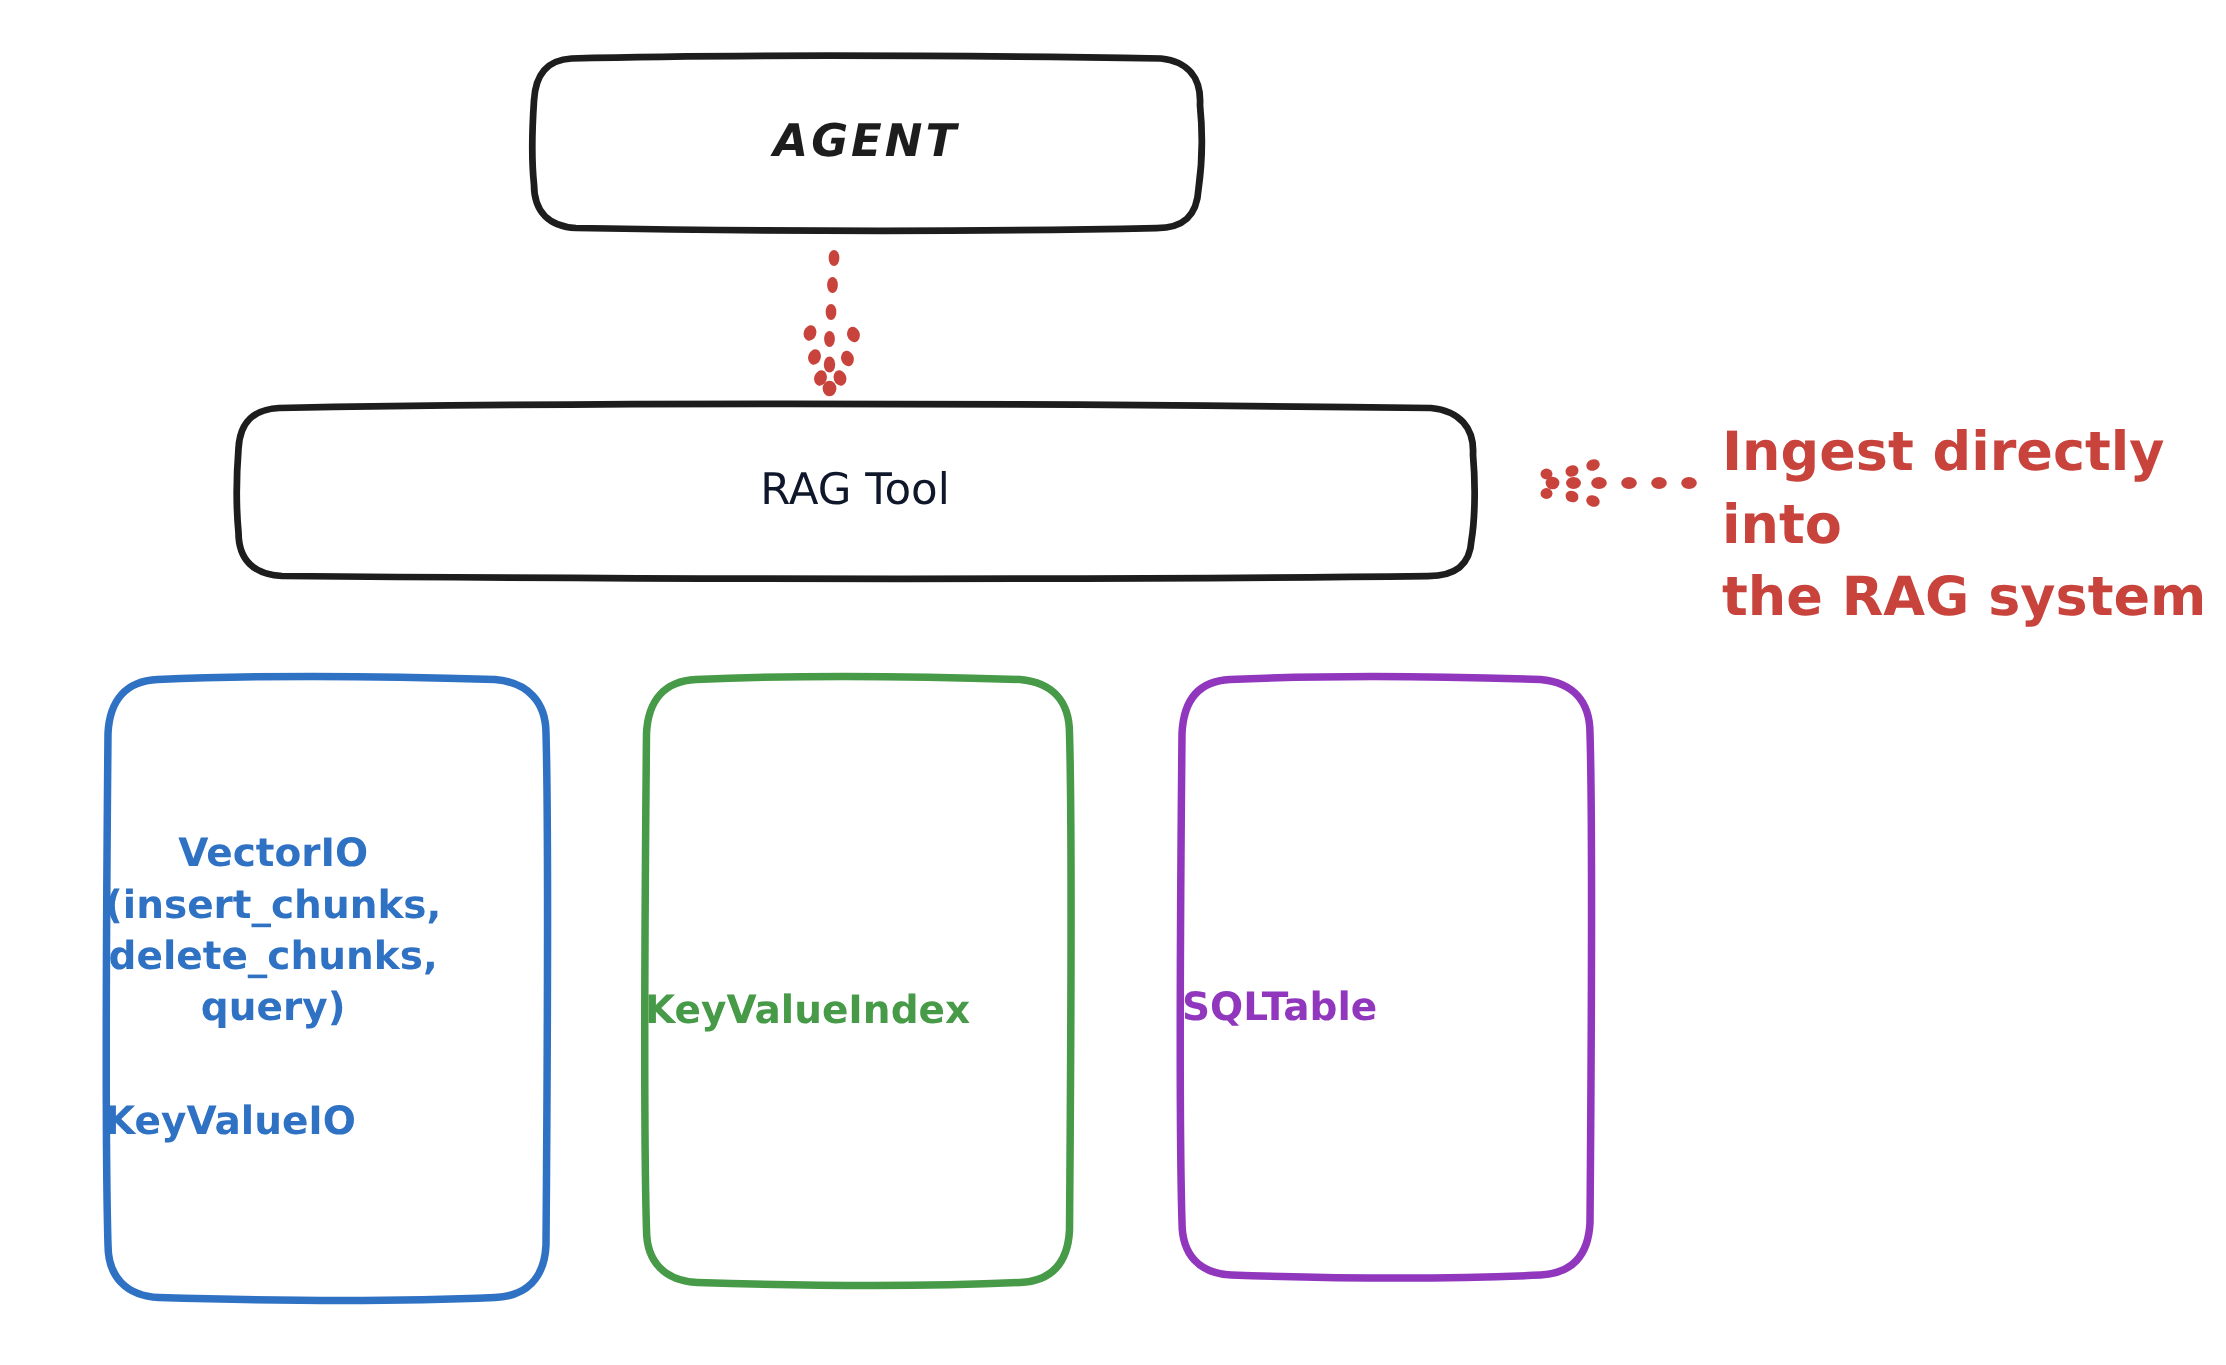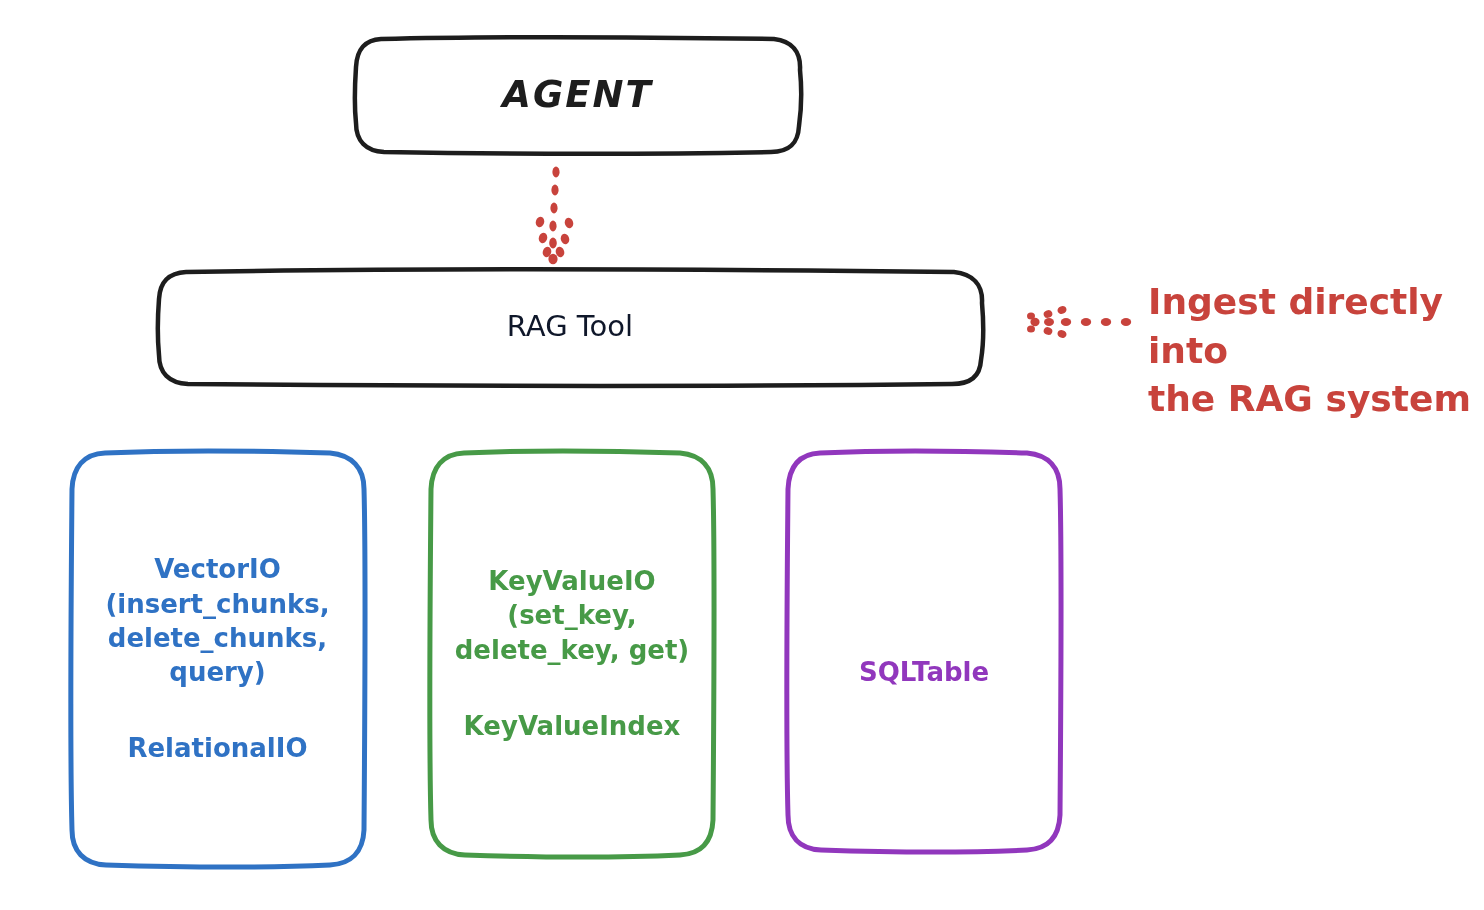--- a/index.html
+++ b/index.html
@@ -26,21 +26,21 @@
     line-height: 1.28;
     white-space: pre-line;
     user-select: none;
     pointer-events: none;
   }
   
   #agent-label {
     left: 355px; top: 38px;
     width: 445px; height: 114px;
     display: flex; align-items: center; justify-content: center;
-    font-size: 37px;
+    font-size: 30px;
     font-style: italic;
     font-weight: 700;
     letter-spacing: 2px;
     color: #1d1d1d;
     font-family: "DejaVu Sans", sans-serif;
   }
   
   #ragtool-label {
     left: 158px; top: 271px;
     width: 824px; height: 112px;
@@ -48,21 +48,21 @@
     font-size: 29px;
     font-weight: 500;
     color: #0f172a;
     font-family: "DejaVu Sans", sans-serif;
   }
   
   .store-label {
     position: absolute;
     display: flex;
     flex-direction: column;
-    align-items: center;
+    align-items: flex-start;
     justify-content: center;
     text-align: center;
     font-size: 26px;
     font-weight: 600;
     line-height: 1.32;
     white-space: pre-line;
   }
   .store-label .api { margin: 0; }
   .store-label .idx { margin-top: 42px; }
 
@@ -172,27 +172,24 @@
 
 <div class="node-label" id="agent-label">AGENT</div>
 
 <div class="node-label" id="ragtool-label">RAG Tool</div>
 
 <div class="store-label" id="vector-label">
   <span class="api">VectorIO
 (insert_chunks,
 delete_chunks,
 query)</span>
-  <span class="idx">RelationalIO</span>
+  <span class="idx">KeyValueIO</span>
 </div>
 
 <div class="store-label" id="keyvalue-label">
-  <span class="api">KeyValueIO
-(set_key,
-delete_key, get)</span>
   <span class="idx">KeyValueIndex</span>
 </div>
 
 <div class="store-label" id="relational-label">
   <span class="idx">SQLTable</span>
 </div>
 
 <div id="annotation-text">Ingest directly into
 the RAG system</div>
 

